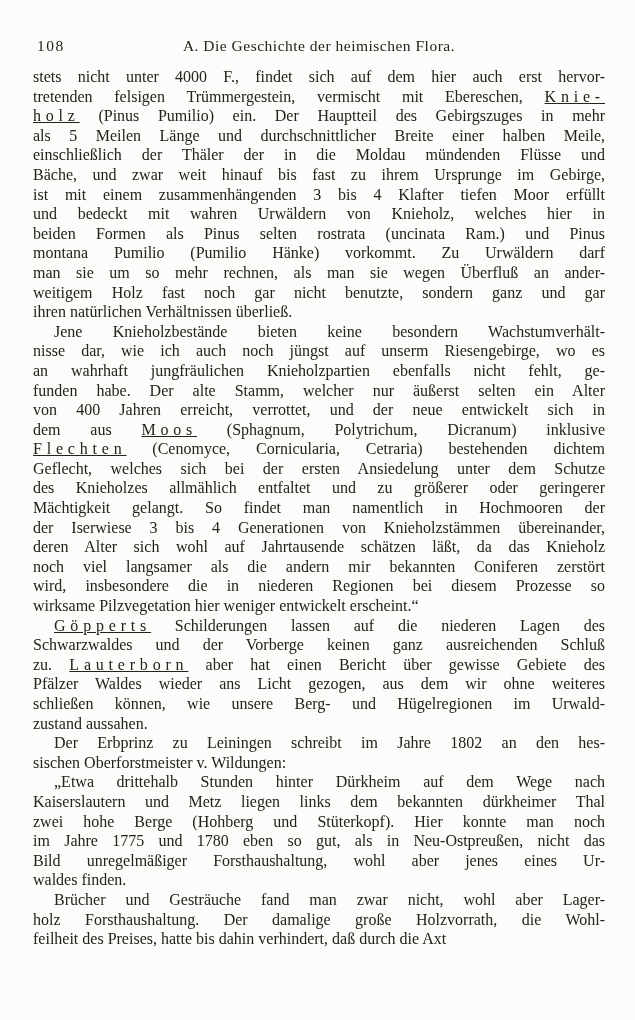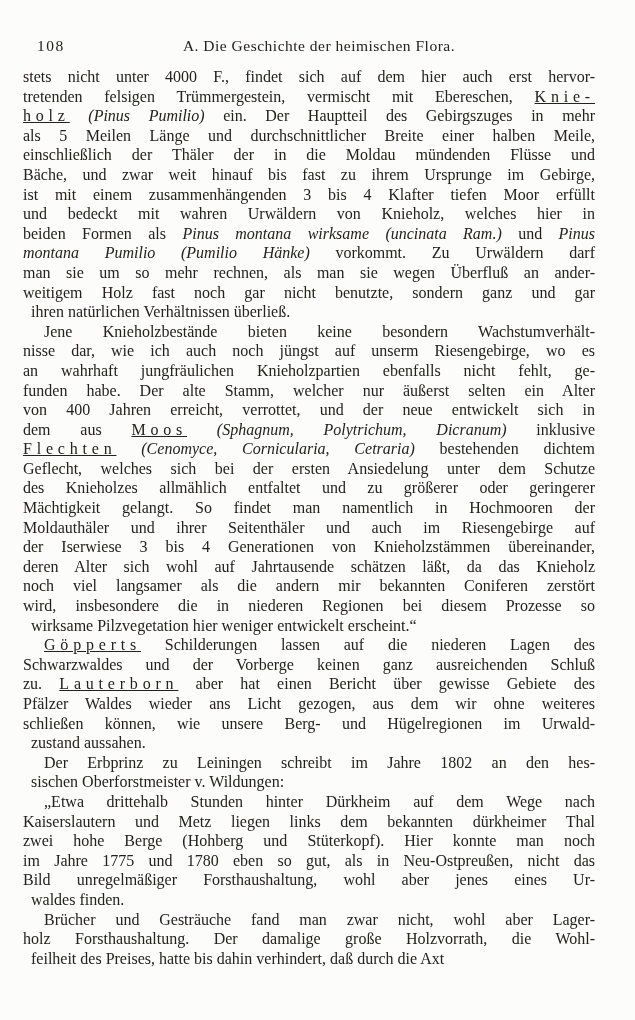--- a/index.html
+++ b/index.html
@@ -22,69 +22,68 @@
   .page-number {
     position: absolute; left: 4px; top: 0;
     letter-spacing: 1.5px;
   }
   .page-title {
     text-align: center;
     letter-spacing: 0.5px;
   }
   .text-block {
     position: absolute;
-    top: 67px; left: 23px; width: 572px;
+    top: 67px; left: 33px; width: 572px;
     font-size: 16px; line-height: 19.6px;
   }
   .line {
     text-align: justify;
     text-align-last: justify;
     min-height: 19.6px;
   }
-  .line.last { text-align-last: left; margin-left: 8px; }
+  .line.last { text-align-last: left; }
   .paragraph.indent .line:first-child { text-indent: 21px; }
-  .i   { font-style: italic; }
+  .i   { }
   .sp  { letter-spacing: 0.30em; text-decoration: underline; }
 </style>
 </head>
 <body style="background: rgb(252, 252, 250);">
 
 <div class="page" style="color: rgb(37, 34, 29);">
   <div class="header">
     <span class="page-number">108</span>
     <div class="page-title">A. Die Geschichte der heimischen Flora.</div>
   </div>
   <div class="text-block">
       <div class="paragraph">
         <div class="line"><span>stets nicht unter 4000 F., findet sich auf dem hier auch erst hervor-</span></div>
         <div class="line"><span>tretenden felsigen Trümmergestein, vermischt mit Ebereschen, </span><span class="sp">Knie-</span></div>
         <div class="line"><span class="sp">holz</span><span> </span><span class="i">(Pinus Pumilio)</span><span> ein. Der Hauptteil des Gebirgszuges in mehr</span></div>
         <div class="line"><span>als 5 Meilen Länge und durchschnittlicher Breite einer halben Meile,</span></div>
         <div class="line"><span>einschließlich der Thäler der in die Moldau mündenden Flüsse und</span></div>
         <div class="line"><span>Bäche, und zwar weit hinauf bis fast zu ihrem Ursprunge im Gebirge,</span></div>
         <div class="line"><span>ist mit einem zusammenhängenden 3 bis 4 Klafter tiefen Moor erfüllt</span></div>
         <div class="line"><span>und bedeckt mit wahren Urwäldern von Knieholz, welches hier in</span></div>
-        <div class="line"><span>beiden Formen als </span><span class="i">Pinus montana wirksame (uncinata Ram.)</span><span> und </span><span class="i">Pinus</span></div>
+        <div class="line"><span>beiden Formen als </span><span class="i">Pinus selten rostrata (uncinata Ram.)</span><span> und </span><span class="i">Pinus</span></div>
         <div class="line"><span class="i">montana Pumilio (Pumilio Hänke)</span><span> vorkommt. Zu Urwäldern darf</span></div>
         <div class="line"><span>man sie um so mehr rechnen, als man sie wegen Überfluß an ander-</span></div>
         <div class="line"><span>weitigem Holz fast noch gar nicht benutzte, sondern ganz und gar</span></div>
         <div class="line last"><span>ihren natürlichen Verhältnissen überließ.</span></div>
       </div>
       <div class="paragraph indent">
         <div class="line"><span>Jene Knieholzbestände bieten keine besondern Wachstumverhält-</span></div>
         <div class="line"><span>nisse dar, wie ich auch noch jüngst auf unserm Riesengebirge, wo es</span></div>
         <div class="line"><span>an wahrhaft jungfräulichen Knieholzpartien ebenfalls nicht fehlt, ge-</span></div>
         <div class="line"><span>funden habe. Der alte Stamm, welcher nur äußerst selten ein Alter</span></div>
         <div class="line"><span>von 400 Jahren erreicht, verrottet, und der neue entwickelt sich in</span></div>
         <div class="line"><span>dem aus </span><span class="sp">Moos</span><span> </span><span class="i">(Sphagnum, Polytrichum, Dicranum)</span><span> inklusive</span></div>
         <div class="line"><span class="sp">Flechten</span><span> </span><span class="i">(Cenomyce, Cornicularia, Cetraria)</span><span> bestehenden dichtem</span></div>
         <div class="line"><span>Geflecht, welches sich bei der ersten Ansiedelung unter dem Schutze</span></div>
         <div class="line"><span>des Knieholzes allmählich entfaltet und zu größerer oder geringerer</span></div>
         <div class="line"><span>Mächtigkeit gelangt. So findet man namentlich in Hochmooren der</span></div>
-        <div class="line"><span>Moldauthäler und ihrer Seitenthäler und auch im Riesengebirge auf</span></div>
         <div class="line"><span>der Iserwiese 3 bis 4 Generationen von Knieholzstämmen übereinander,</span></div>
         <div class="line"><span>deren Alter sich wohl auf Jahrtausende schätzen läßt, da das Knieholz</span></div>
         <div class="line"><span>noch viel langsamer als die andern mir bekannten Coniferen zerstört</span></div>
         <div class="line"><span>wird, insbesondere die in niederen Regionen bei diesem Prozesse so</span></div>
         <div class="line last"><span>wirksame Pilzvegetation hier weniger entwickelt erscheint.“</span></div>
       </div>
       <div class="paragraph indent">
         <div class="line"><span class="sp">Göpperts</span><span> Schilderungen lassen auf die niederen Lagen des</span></div>
         <div class="line"><span>Schwarzwaldes und der Vorberge keinen ganz ausreichenden Schluß</span></div>
         <div class="line"><span>zu. </span><span class="sp">Lauterborn</span><span> aber hat einen Bericht über gewisse Gebiete des</span></div>

